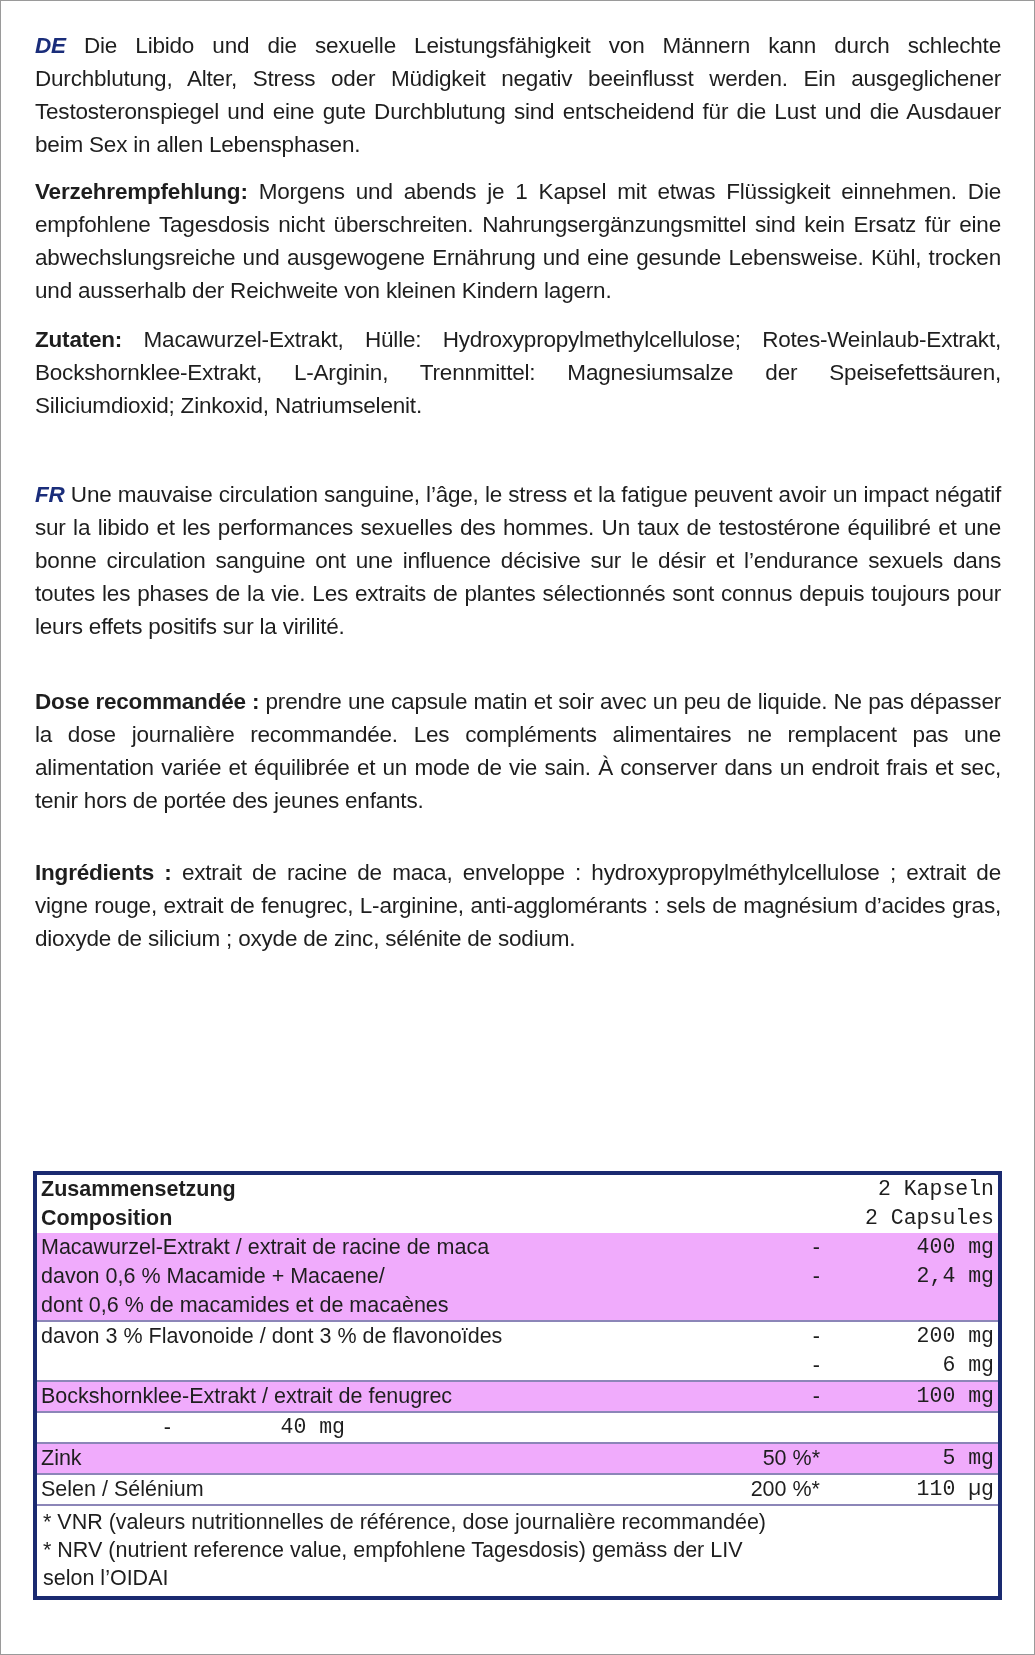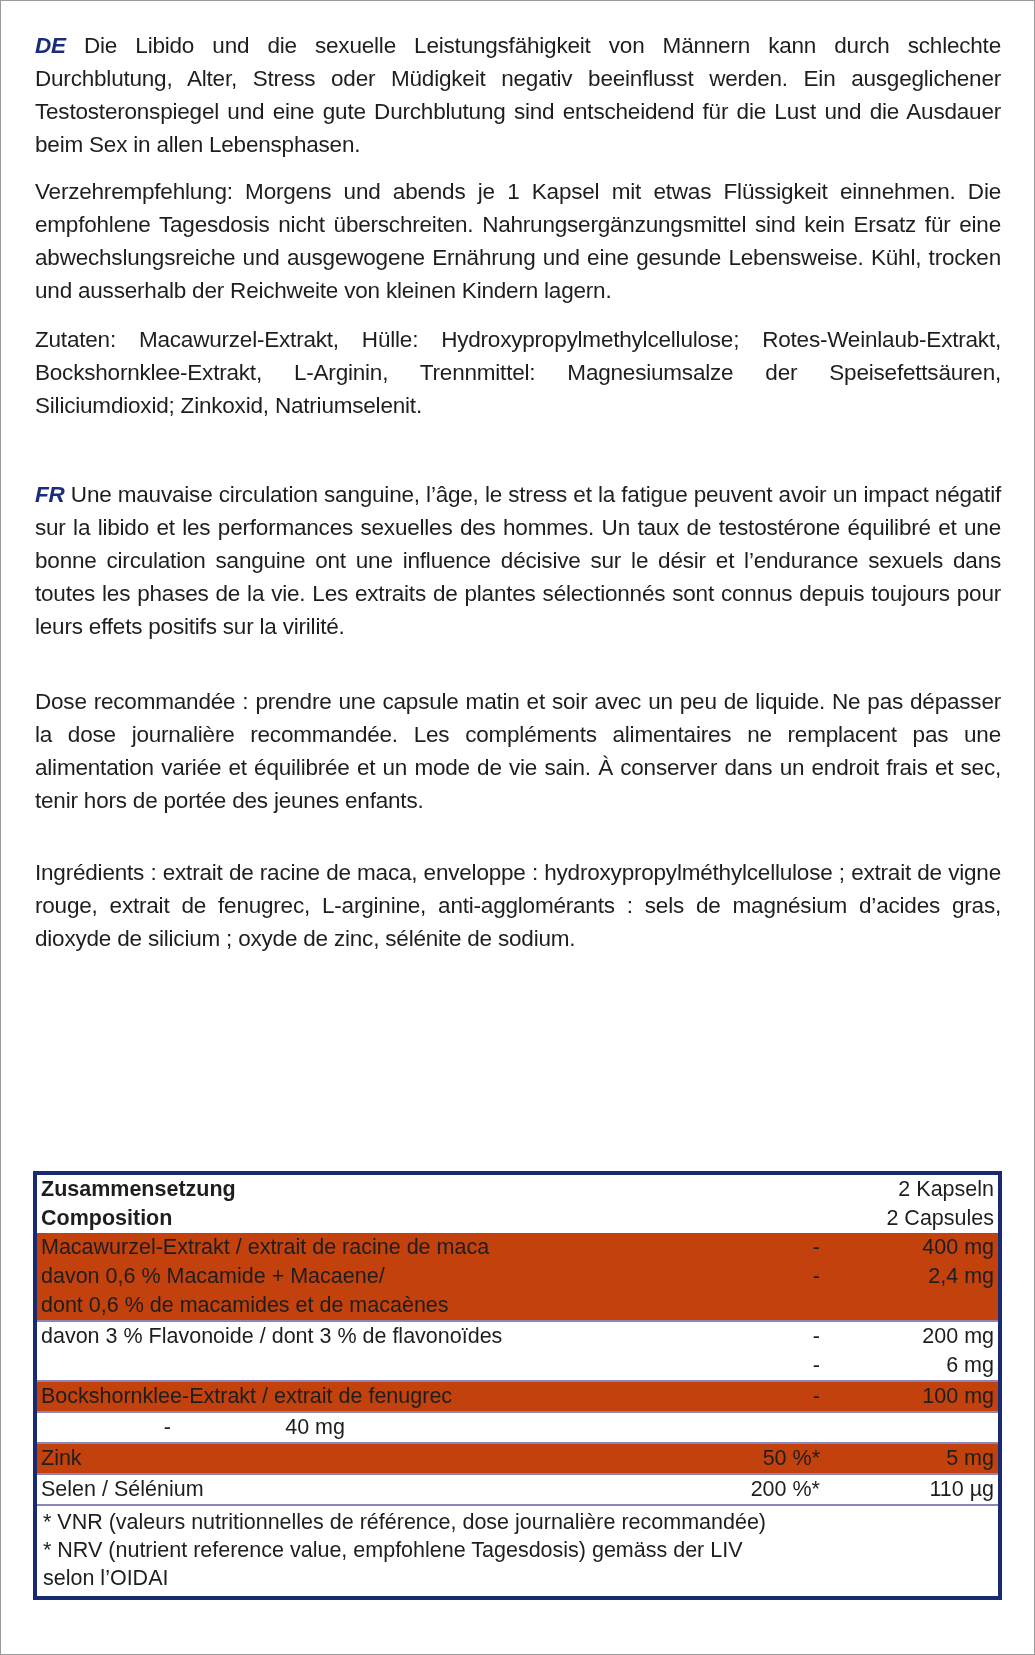--- a/index.html
+++ b/index.html
@@ -11,41 +11,41 @@
       color: #1e1e1e;
     }
     .text-block {
       position: absolute; left: 34px; width: 966px;
       font-size: 22.5px; line-height: 33px;
       text-align: justify; letter-spacing: -0.2px;
       font-family: "Liberation Sans", sans-serif;
     }
     .text-block p { margin: 0; }
     .lang { color: #1a2d7a; font-weight: bold; font-style: italic; }
-    .label { font-weight: normal; margin-top: 31px; }
+    .label { font-weight: bold; margin-top: 31px; }
     #de-intro { top: 28px; }
     #de-dose { top: 174px; }
     #de-ingr { top: 322px; }
     #fr-intro { top: 477px; }
     #fr-dose { top: 684px; }
     #fr-ingr { top: 855px; }
 
     .table-wrap {
       position: absolute; left: 32px; top: 1170px; width: 969px;
       border: 4px solid #1a2a70; box-sizing: border-box;
       font-family: "Liberation Sans", sans-serif;
       font-size: 21.5px; line-height: 29px;
       color: #1e1e1e;
     }
     .trow { display: flex; border-top: 2px solid #8c86b8; padding: 0 4px; }
     .trow:first-child { border-top: none; }
-    .trow.shaded { background: #c2410c; }
+    .trow.shaded { background: #f0abfc; }
     .cell-name { flex: 1; }
     .cell-nrv { width: 130px; text-align: right; padding-right: 24px; }
-    .cell-amt { width: 150px; text-align: right; }
+    .cell-amt { width: 150px; text-align: right; font-family: Liberation Mono, monospace; }
     .header-row .cell-name { font-weight: bold; }
     .footnote { border-top: 2px solid #8c86b8; padding: 2px 6px 4px 6px; line-height: 28px; }
     .line { display: block; }
   </style>
 </head>
 <body>
 
 <div class="text-block" id="de-intro">
   <p><span class="lang">DE</span> <span>Die Libido und die sexuelle Leistungsfähigkeit von Männern kann durch schlechte Durchblutung, Alter, Stress oder Müdigkeit negativ beeinflusst werden. Ein ausgeglichener Testosteronspiegel und eine gute Durchblutung sind entscheidend für die Lust und die Ausdauer beim Sex in allen Lebensphasen.</span></p>
 </div>

